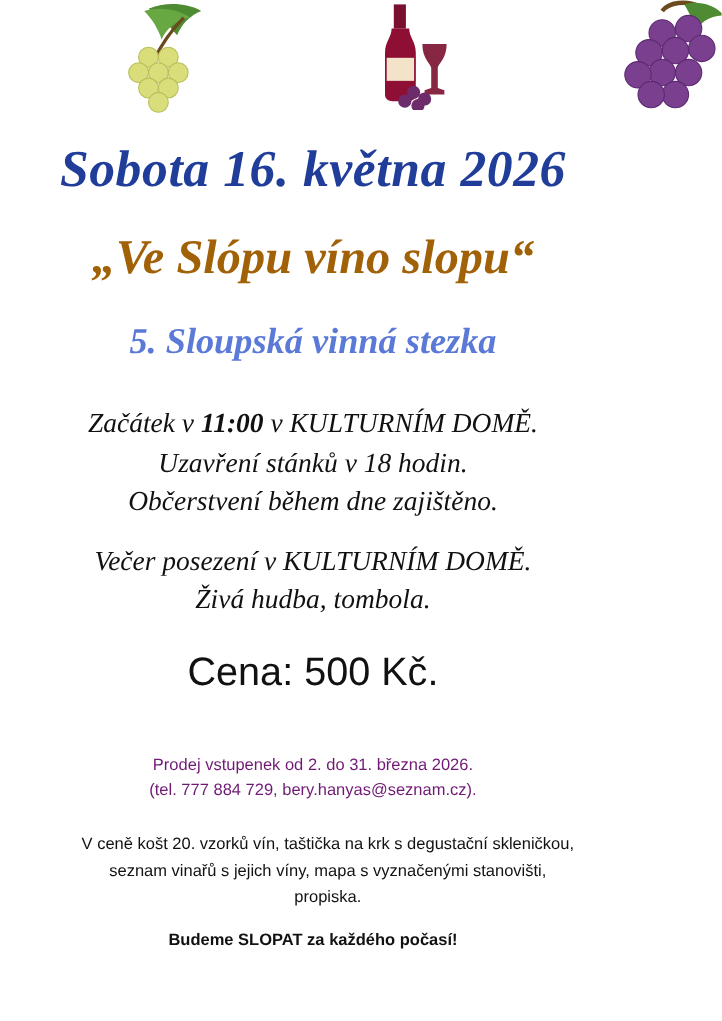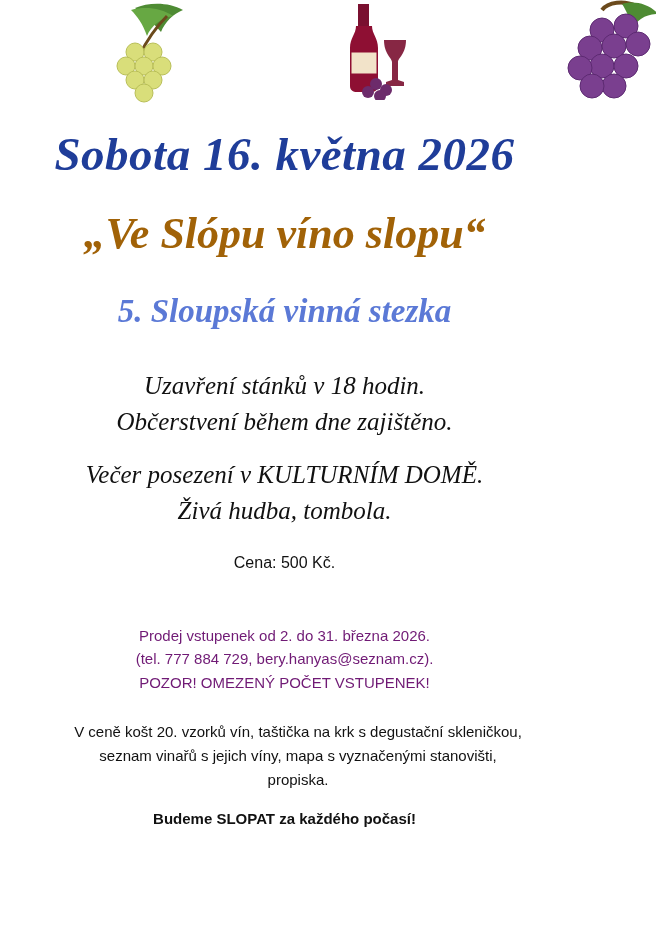--- a/index.html
+++ b/index.html
@@ -87,21 +87,21 @@
     font-style: italic;
   }
   .program .caps {
     font-style: italic;
   }
 
   .price {
     margin-top: 26px;
     text-align: center;
     font-family: "Liberation Sans", sans-serif;
-    font-size: 16px;
+    font-size: 36px;
     color: #111111;
   }
 
   
   .notice {
     margin-top: 52px;
     text-align: center;
     font-family: "Liberation Sans", sans-serif;
     font-size: 15px;
     color: #701a75;
@@ -185,32 +185,34 @@
     </div>
   </div>
 
   <h1 class="title-main">Sobota 16. května 2026</h1>
 
   <h2 class="title-quote">„Ve Slópu víno slopu“</h2>
 
   <h3 class="title-sub">5. Sloupská vinná stezka</h3>
 
   <div class="program">
+    <div class="line">
+      <span>Začátek v </span><span class="bold">11:00</span><span class="caps"> v KULTURNÍM DOMĚ.</span>
+    </div>
     <div class="line">Uzavření stánků v 18 hodin.</div>
     <div class="line">Občerstvení během dne zajištěno.</div>
     <div class="line gap">Večer posezení v KULTURNÍM DOMĚ.</div>
     <div class="line">Živá hudba, tombola.</div>
   </div>
 
   <div class="price">Cena: 500 Kč.</div>
 
   <div class="notice">
     <div>Prodej vstupenek od 2. do 31. března 2026.</div>
     <div>(tel. 777 884 729, bery.hanyas@seznam.cz).</div>
-    <div>POZOR! OMEZENÝ POČET VSTUPENEK!</div>
   </div>
 
   <div class="details">
     <div>V ceně košt 20. vzorků vín, taštička na krk s degustační skleničkou,</div>
     <div>seznam vinařů s jejich víny, mapa s vyznačenými stanovišti, propiska.</div>
   </div>
 
   <div class="footer">Budeme SLOPAT za každého počasí!</div>
 
 </div>

